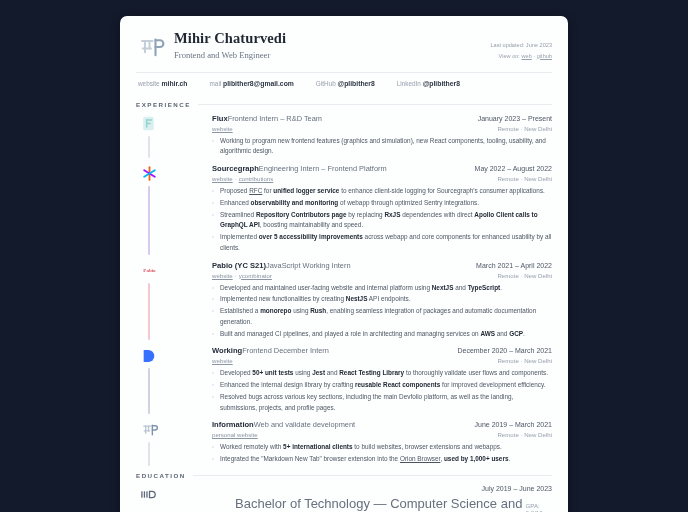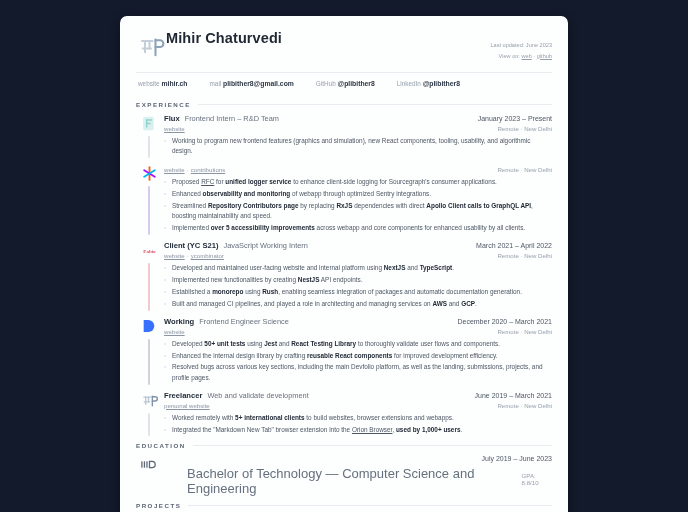--- a/index.html
+++ b/index.html
@@ -15,50 +15,50 @@
     min-height: 600px;
     background: #fdfefe;
     border-radius: 7px;
     padding: 14px 16px 0 16px;
     box-shadow: 0 2px 10px rgba(0,0,0,.35);
   }
 
   
   .hdr { display: flex; align-items: flex-start; }
   .hdr-logo { width: 30px; height: 30px; flex: 0 0 30px; margin-top: 2px; }
-  .hdr-names { margin-left: 0; flex: 1; }
+  .hdr-names { margin-left: 8px; flex: 1; font-family: Liberation Serif, serif; }
   .name { font-size: 14.5px; font-weight: bold; color: #1f2733; letter-spacing: .1px; }
   .role { font-size: 8.6px; color: #6b7684; margin-top: 3px; }
   .hdr-meta { text-align: right; font-size: 5.6px; color: #97a0ad; line-height: 1.9; padding-top: 10px; }
   .hdr-meta a { color: #97a0ad; text-decoration: underline; }
 
   .hdr-rule { border-top: 1px solid #e8ebef; margin: 10px 0 0 0; }
 
   .contact { display: flex; gap: 22px; font-size: 6.4px; color: #97a0ad; padding: 7px 2px 8px 2px; }
   .contact b { color: #2c3644; font-weight: bold; font-size: 6.8px; }
 
   
   .sec { display: flex; align-items: center; gap: 7px; margin: 6px 0 4px 0; }
   .sec-t { font-size: 6.2px; letter-spacing: 1.5px; color: #5b6573; font-weight: bold; }
   .sec-l { flex: 1; height: 1px; background: #e8ebef; }
 
   
-  .entry { display: flex; margin-top: 6px; }
+  .entry { display: flex; margin-top: 6px; gap: 48px; }
   .rail { width: 26px; flex: 0 0 26px; display: flex; flex-direction: column; align-items: center; }
   .mark {
     width: 19px; height: 19px; border-radius: 3px;
     display: flex; align-items: center; justify-content: center;
     font-size: 6px; font-weight: bold; overflow: hidden;
   }
   .tline { width: 1.3px; flex: 1; margin-top: 3px; border-radius: 1px; min-height: 14px; }
   .body { flex: 1; padding-left: 2px; }
 
   .row1 { display: flex; align-items: baseline; }
   .org { font-size: 7.6px; font-weight: bold; color: #232c3a; }
-  .pos { font-size: 7.4px; color: #66707e; margin-left: 5px; }
+  .pos { font-size: 7.4px; color: #66707e; }
   .dates { margin-left: auto; font-size: 7px; color: #4d5765; white-space: nowrap; }
   .row2 { display: flex; align-items: baseline; margin-top: 2px; }
   .links { font-size: 6.1px; color: #8b95a3; }
   .links a { color: #8b95a3; text-decoration: underline; }
   .links .sep { text-decoration: none; padding: 0 2px; }
   .loc { margin-left: auto; font-size: 6.1px; color: #97a0ad; white-space: nowrap; }
 
   ul.pts { list-style: none; margin-top: 4px; }
   ul.pts li { position: relative; padding-left: 8px; font-size: 6.4px; line-height: 1.62; color: #4c5663; margin-bottom: 1.5px; }
   ul.pts li:before { content: "◦"; position: absolute; left: 0; color: #b6bec9; }
@@ -89,20 +89,21 @@
               <path d="M9 22 H20"></path>
           </g>
           <g fill="none" stroke="#8fa3b8" stroke-width="2.8" stroke-linecap="round">
             <path d="M26 10 V31"></path>
               <path d="M26 11 H32 a4.5 4.5 0 0 1 0 9 H26"></path>
           </g>
         </svg>
       </div>
       <div class="hdr-names">
         <div class="name">Mihir Chaturvedi</div>
+        <div class="role">Frontend and Web Engineer</div>
       </div>
       <div class="hdr-meta">
         <div>Last updated: June 2023</div>
         <div>
           <span>View on:</span>
           <a href="#">web</a>
           <span style="text-decoration:none">·</span>
           <a href="#">github</a>
         </div>
       </div>
@@ -170,20 +171,25 @@
                 <g stroke-width="2.6" stroke-linecap="round">
                   <path d="M12 3v18" stroke="#f96216"></path>
                   <path d="M4.5 7.5l15 9" stroke="#a112ff"></path>
                   <path d="M4.5 16.5l15-9" stroke="#00b4f2"></path>
                 </g>
               </svg>
             </div>
       <div class="tline" style="background:#d8c9ef"></div>
     </div>
     <div class="body">
+      <div class="row1">
+        <span class="org">Sourcegraph</span>
+        <span class="pos">Engineering Intern – Frontend Platform</span>
+        <span class="dates">May 2022 – August 2022</span>
+      </div>
       <div class="row2">
         <span class="links"><a href="#">website</a><span class="sep">·</span><a href="#">contributions</a></span>
         <span class="loc">Remote · New Delhi</span>
       </div>
       <ul class="pts">
               <li>Proposed <u>RFC</u> for <b>unified logger service</b> to enhance client-side logging for Sourcegraph's consumer applications.</li>
               <li>Enhanced <b>observability and monitoring</b> of webapp through optimized Sentry integrations.</li>
               <li>Streamlined <b>Repository Contributors page</b> by replacing <b>RxJS</b> dependencies with direct <b>Apollo Client calls to GraphQL API</b>, boosting maintainability and speed.</li>
               <li>Implemented <b>over 5 accessibility improvements</b> across webapp and core components for enhanced usability by all clients.</li>
             </ul>
@@ -193,21 +199,21 @@
     <div class="rail">
       <div class="mark">
               <svg viewBox="0 0 34 16" width="20" height="10">
                 <text x="17" y="12" text-anchor="middle" font-family="Liberation Serif, serif" font-size="9" font-weight="bold" fill="#e05565">Pabio</text>
               </svg>
             </div>
       <div class="tline" style="background:#f2c9cf"></div>
     </div>
     <div class="body">
       <div class="row1">
-        <span class="org">Client (YC S21)</span>
+        <span class="org">Pabio (YC S21)</span>
         <span class="pos">JavaScript Working Intern</span>
         <span class="dates">March 2021 – April 2022</span>
       </div>
       <div class="row2">
         <span class="links"><a href="#">website</a><span class="sep">·</span><a href="#">ycombinator</a></span>
         <span class="loc">Remote · New Delhi</span>
       </div>
       <ul class="pts">
               <li>Developed and maintained user-facing website and internal platform using <b>NextJS</b> and <b>TypeScript</b>.</li>
               <li>Implemented new functionalities by creating <b>NestJS</b> API endpoints.</li>
@@ -221,21 +227,21 @@
       <div class="mark">
               <svg viewBox="0 0 24 24" width="16" height="16">
                 <path d="M4 3h7a9 9 0 0 1 0 18H4z" fill="#3770ff"></path>
               </svg>
             </div>
       <div class="tline" style="background:#cdd4de"></div>
     </div>
     <div class="body">
       <div class="row1">
         <span class="org">Working</span>
-        <span class="pos">Frontend Engineer Science</span>
+        <span class="pos">Frontend December Intern</span>
         <span class="dates">December 2020 – March 2021</span>
       </div>
       <div class="row2">
         <span class="links"><a href="#">website</a></span>
         <span class="loc">Remote · New Delhi</span>
       </div>
       <ul class="pts">
               <li>Developed <b>50+ unit tests</b> using <b>Jest</b> and <b>React Testing Library</b> to thoroughly validate user flows and components.</li>
               <li>Enhanced the internal design library by crafting <b>reusable React components</b> for improved development efficiency.</li>
               <li>Resolved bugs across various key sections, including the main Devfolio platform, as well as the landing, submissions, projects, and profile pages.</li>
@@ -255,21 +261,21 @@
                 <g fill="none" stroke="#7f94ab" stroke-width="3" stroke-linecap="round">
                   <path d="M26 11 V31"></path>
                   <path d="M26 12 H32 a4.5 4.5 0 0 1 0 9 H26"></path>
                 </g>
               </svg>
             </div>
       <div class="tline" style="background:#dfe4ea"></div>
     </div>
     <div class="body">
       <div class="row1">
-        <span class="org">Freelancer</span>
+        <span class="org">Information</span>
         <span class="pos">Web and validate development</span>
         <span class="dates">June 2019 – March 2021</span>
       </div>
       <div class="row2">
         <span class="links"><a href="#">personal website</a></span>
         <span class="loc">Remote · New Delhi</span>
       </div>
       <ul class="pts">
               <li>Worked remotely with <b>5+ international clients</b> to build websites, browser extensions and webapps.</li>
               <li>Integrated the "Markdown New Tab" browser extension into the <u>Orion Browser</u>, <b>used by 1,000+ users</b>.</li>

